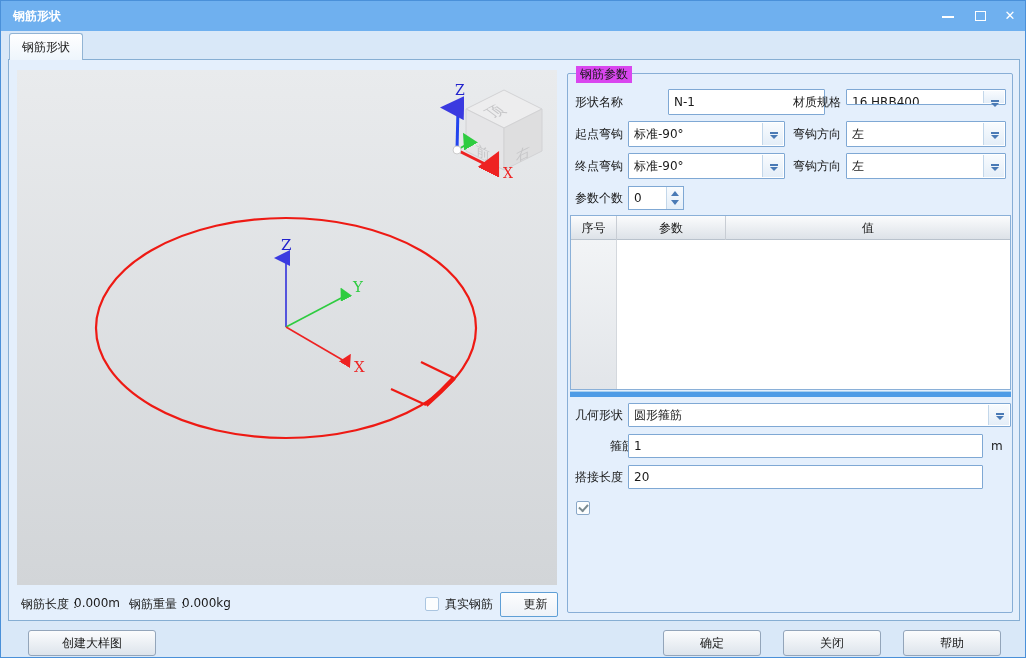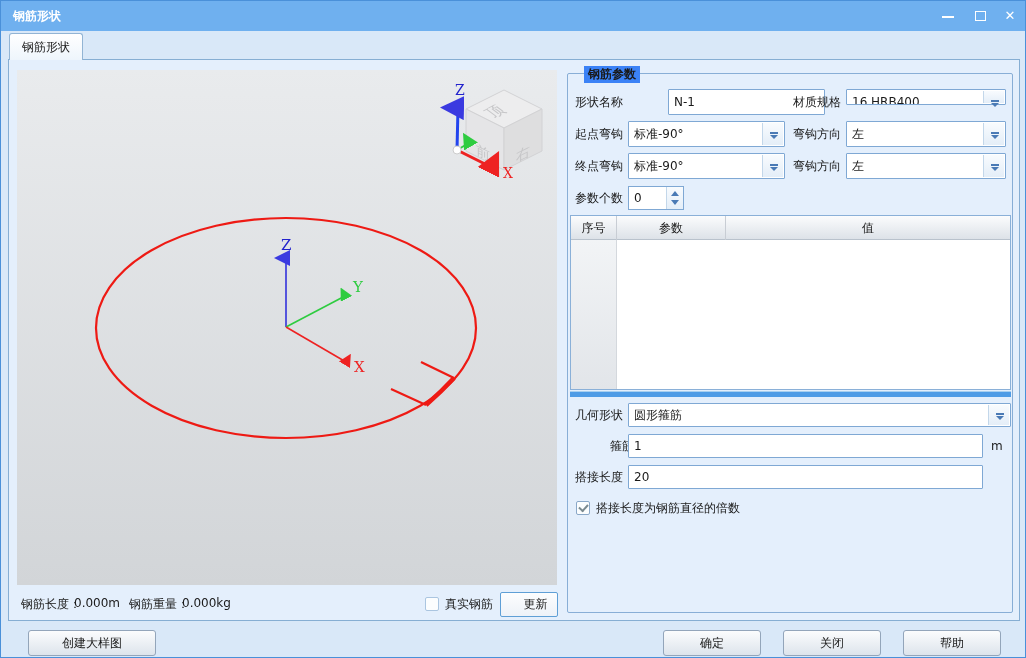--- a/index.html
+++ b/index.html
@@ -27,21 +27,21 @@
   
   #status-row { position:absolute; left:8px; top:530px; width:540px; height:28px; }
   .status-text { position:absolute; top:6px; color:#1a1a1a; }
   #len-label { left:4px; } #len-value { left:57px; } #wt-label { left:112px; } #wt-value { left:165px; }
   #real-check { position:absolute; left:408px; top:7px; width:14px; height:14px; background:#fbfdfe; border:1px solid #aac5e0; border-radius:2px; }
   #real-label { position:absolute; left:428px; top:6px; }
   #update-btn { position:absolute; left:483px; top:2px; width:58px; height:25px; background:linear-gradient(#fdfdfe,#edf2f8); border:1px solid #5f9fd6; border-radius:2px; text-align:center; line-height:23px; cursor:pointer;padding-left:13px; }
 
   
   #group { position:absolute; left:558px; top:13px; width:446px; height:540px; border:1px solid #88aed6; border-radius:2px; }
-  #group-label { position:absolute; left:16px; top:-8px; background:#3b82f6; padding:0 4px;font-weight:bold; }
+  #group-label { position:absolute; left:8px; top:-8px; background:#d946ef; padding:0 4px; }
 
   .lbl { position:absolute; height:26px; line-height:26px; white-space:nowrap; }
   .tbox { position:absolute; background:#ffffff; border:1px solid #7fa8d4; border-radius:1px; line-height:24px; padding-left:5px; overflow:hidden; white-space:nowrap; }
   .combo { position:absolute; background:#ffffff; border:1px solid #7fa8d4; border-radius:1px; }
   .combo .val { position:absolute; left:5px; top:0; right:24px; height:100%; line-height:24px; overflow:hidden; white-space:nowrap; }
   .combo .dd { position:absolute; right:1px; top:1px; bottom:1px; width:21px; background:linear-gradient(#f8fbfe,#e4eef8); border-left:1px solid #c3d7ea; }
   .dd-bar { position:absolute; left:7px; top:9px; width:8px; height:2px; background:#4a7ab5; }
   .dd-tri { position:absolute; left:7px; top:12px; width:0; height:0; border-left:4px solid transparent; border-right:4px solid transparent; border-top:4px solid #4a7ab5; }
 
   
@@ -230,21 +230,20 @@
       </div>
 
       <span class="lbl" style="left:7px; top:360px; height:24px; line-height:24px;margin-left:35px;">箍筋半径</span>
       <div class="tbox" style="left:60px; top:360px; width:355px; height:24px; line-height:22px;">1</div>
       <span class="unit" style="left:423px; top:360px;">m</span>
 
       <span class="lbl" style="left:7px; top:391px; height:24px; line-height:24px;">搭接长度</span>
       <div class="tbox" style="left:60px; top:391px; width:355px; height:24px; line-height:22px;">20</div>
 
       <span class="checkbox checked" style="left:8px; top:427px;"></span>
-      <span class="lbl" style="left:28px; top:421px;">搭接长度为钢筋直径的倍数</span>
     </div>
 
   </div>
 
   <div id="footer">
     <span class="f-btn" id="btn-detail">创建大样图</span>
     <span class="f-btn" id="btn-ok">确定</span>
     <span class="f-btn" id="btn-cancel">关闭</span>
     <span class="f-btn" id="btn-help">帮助</span>
   </div>

